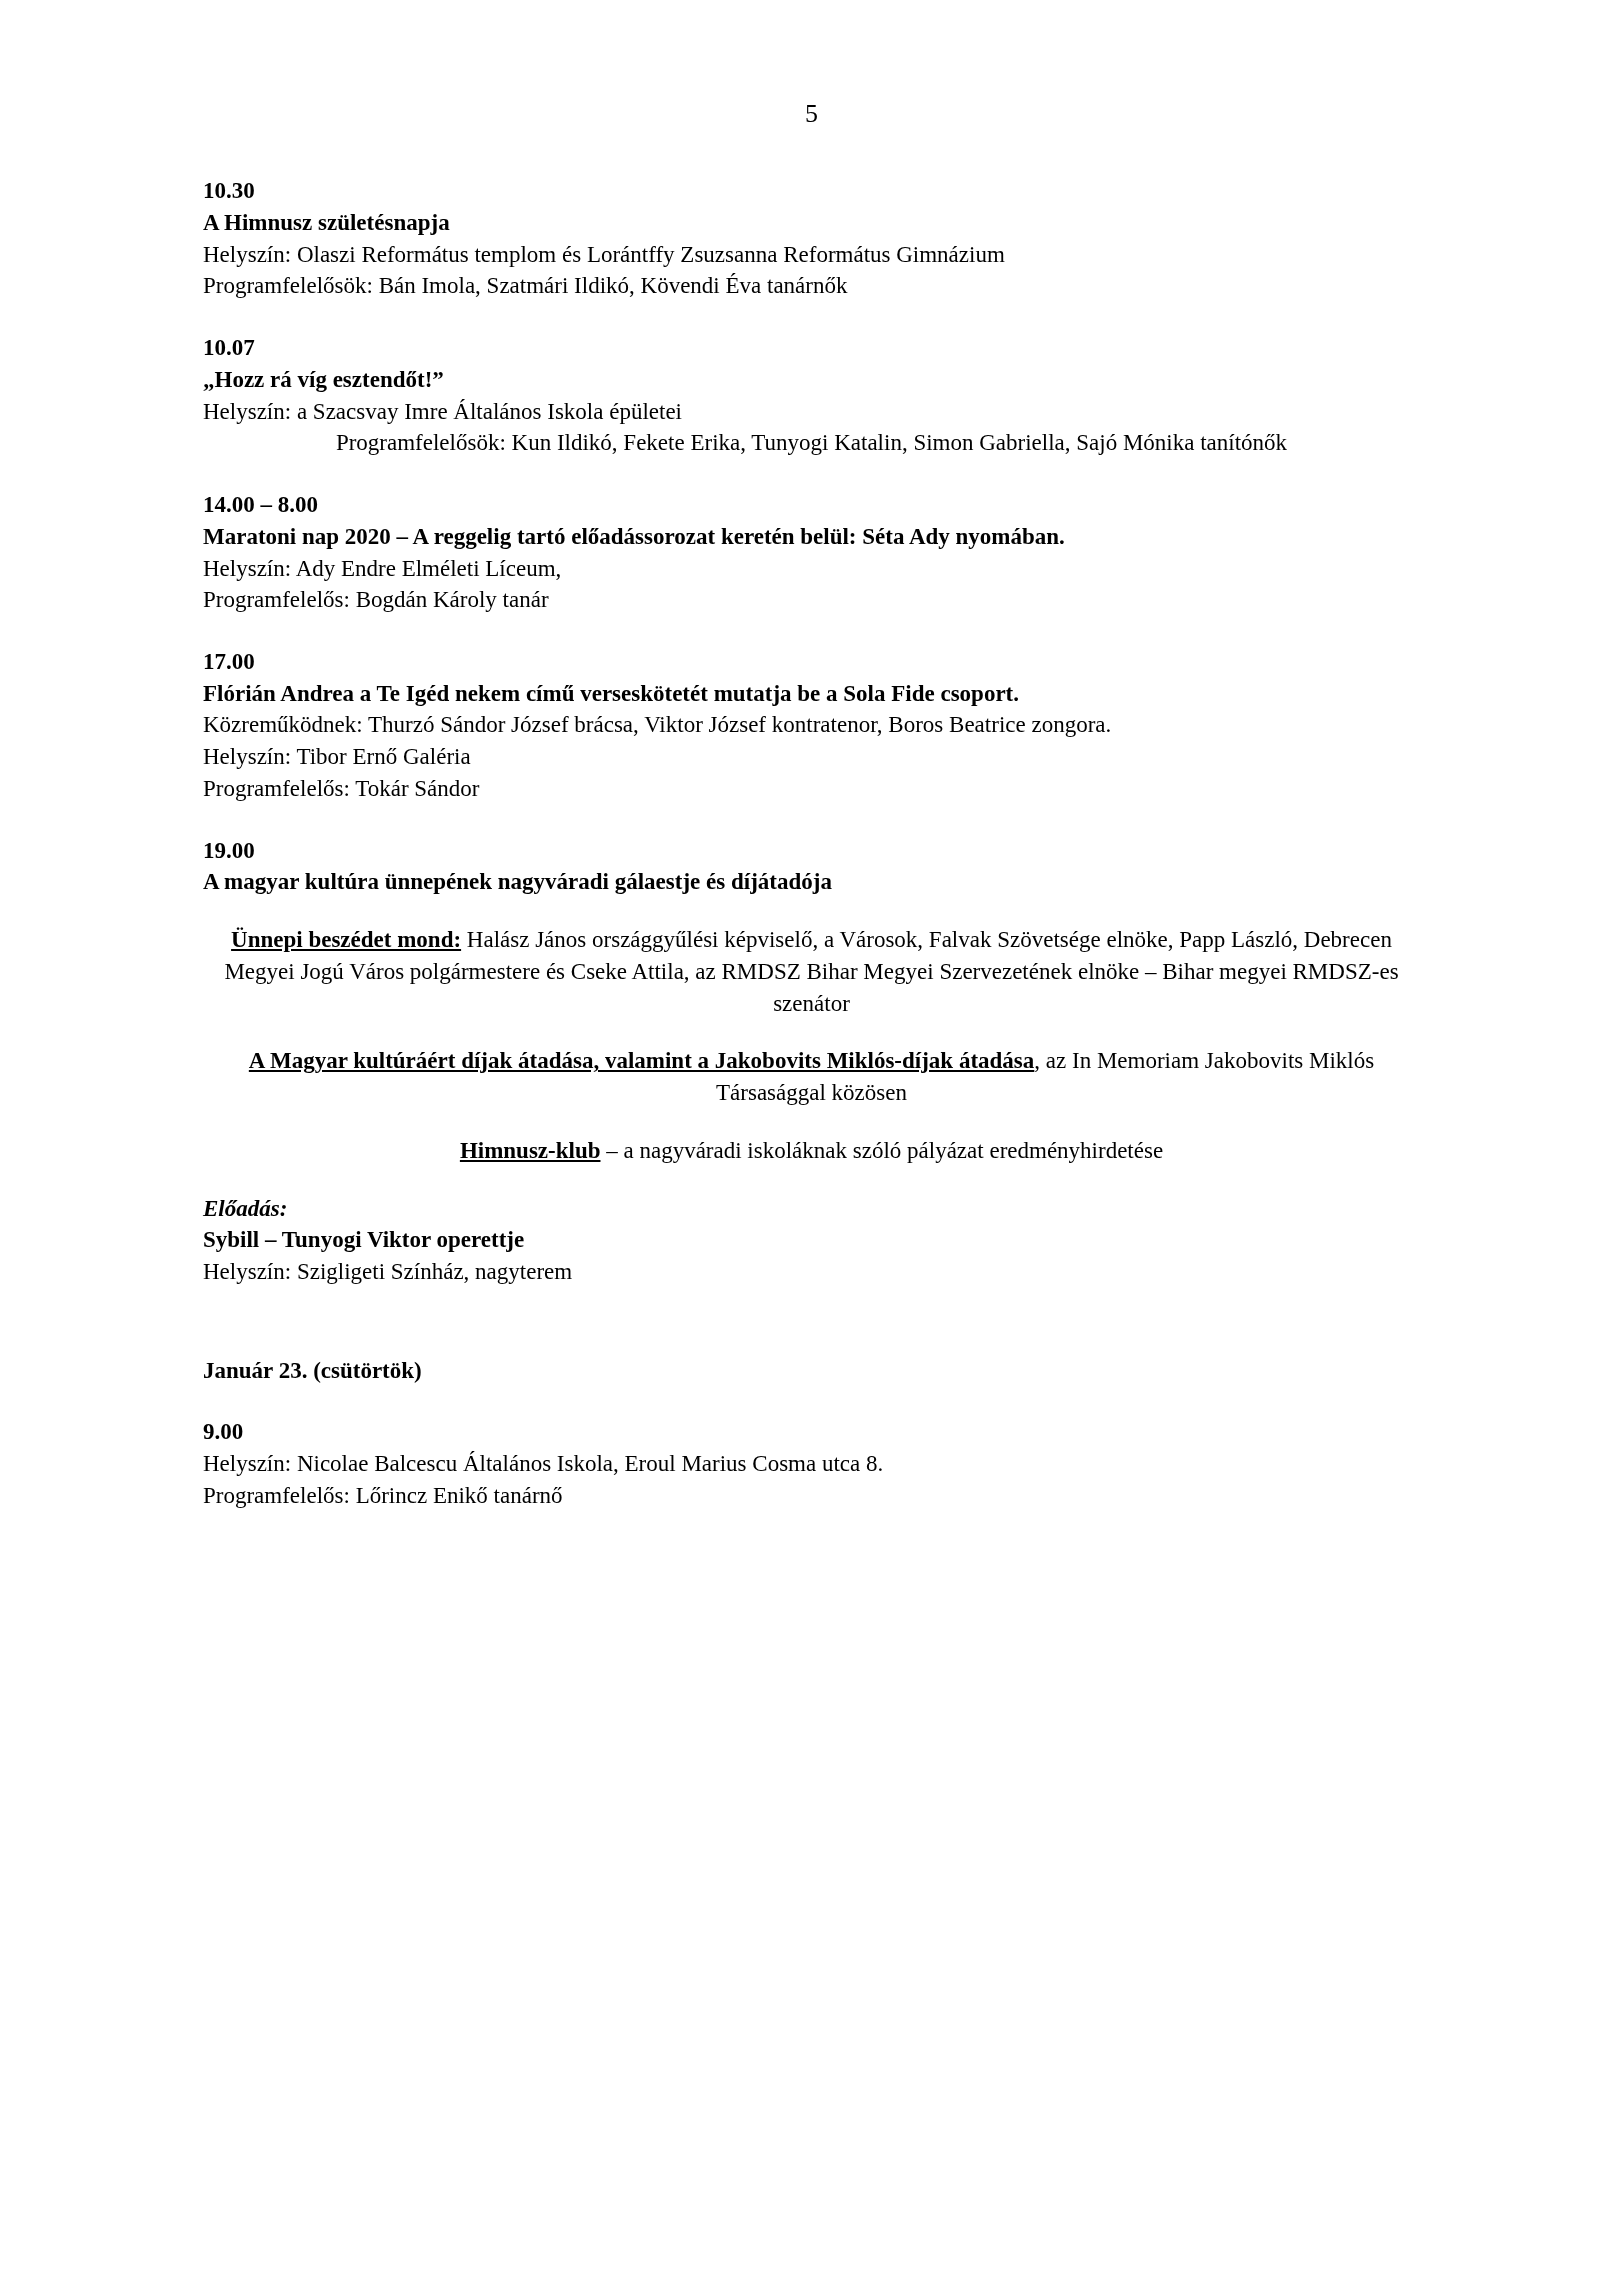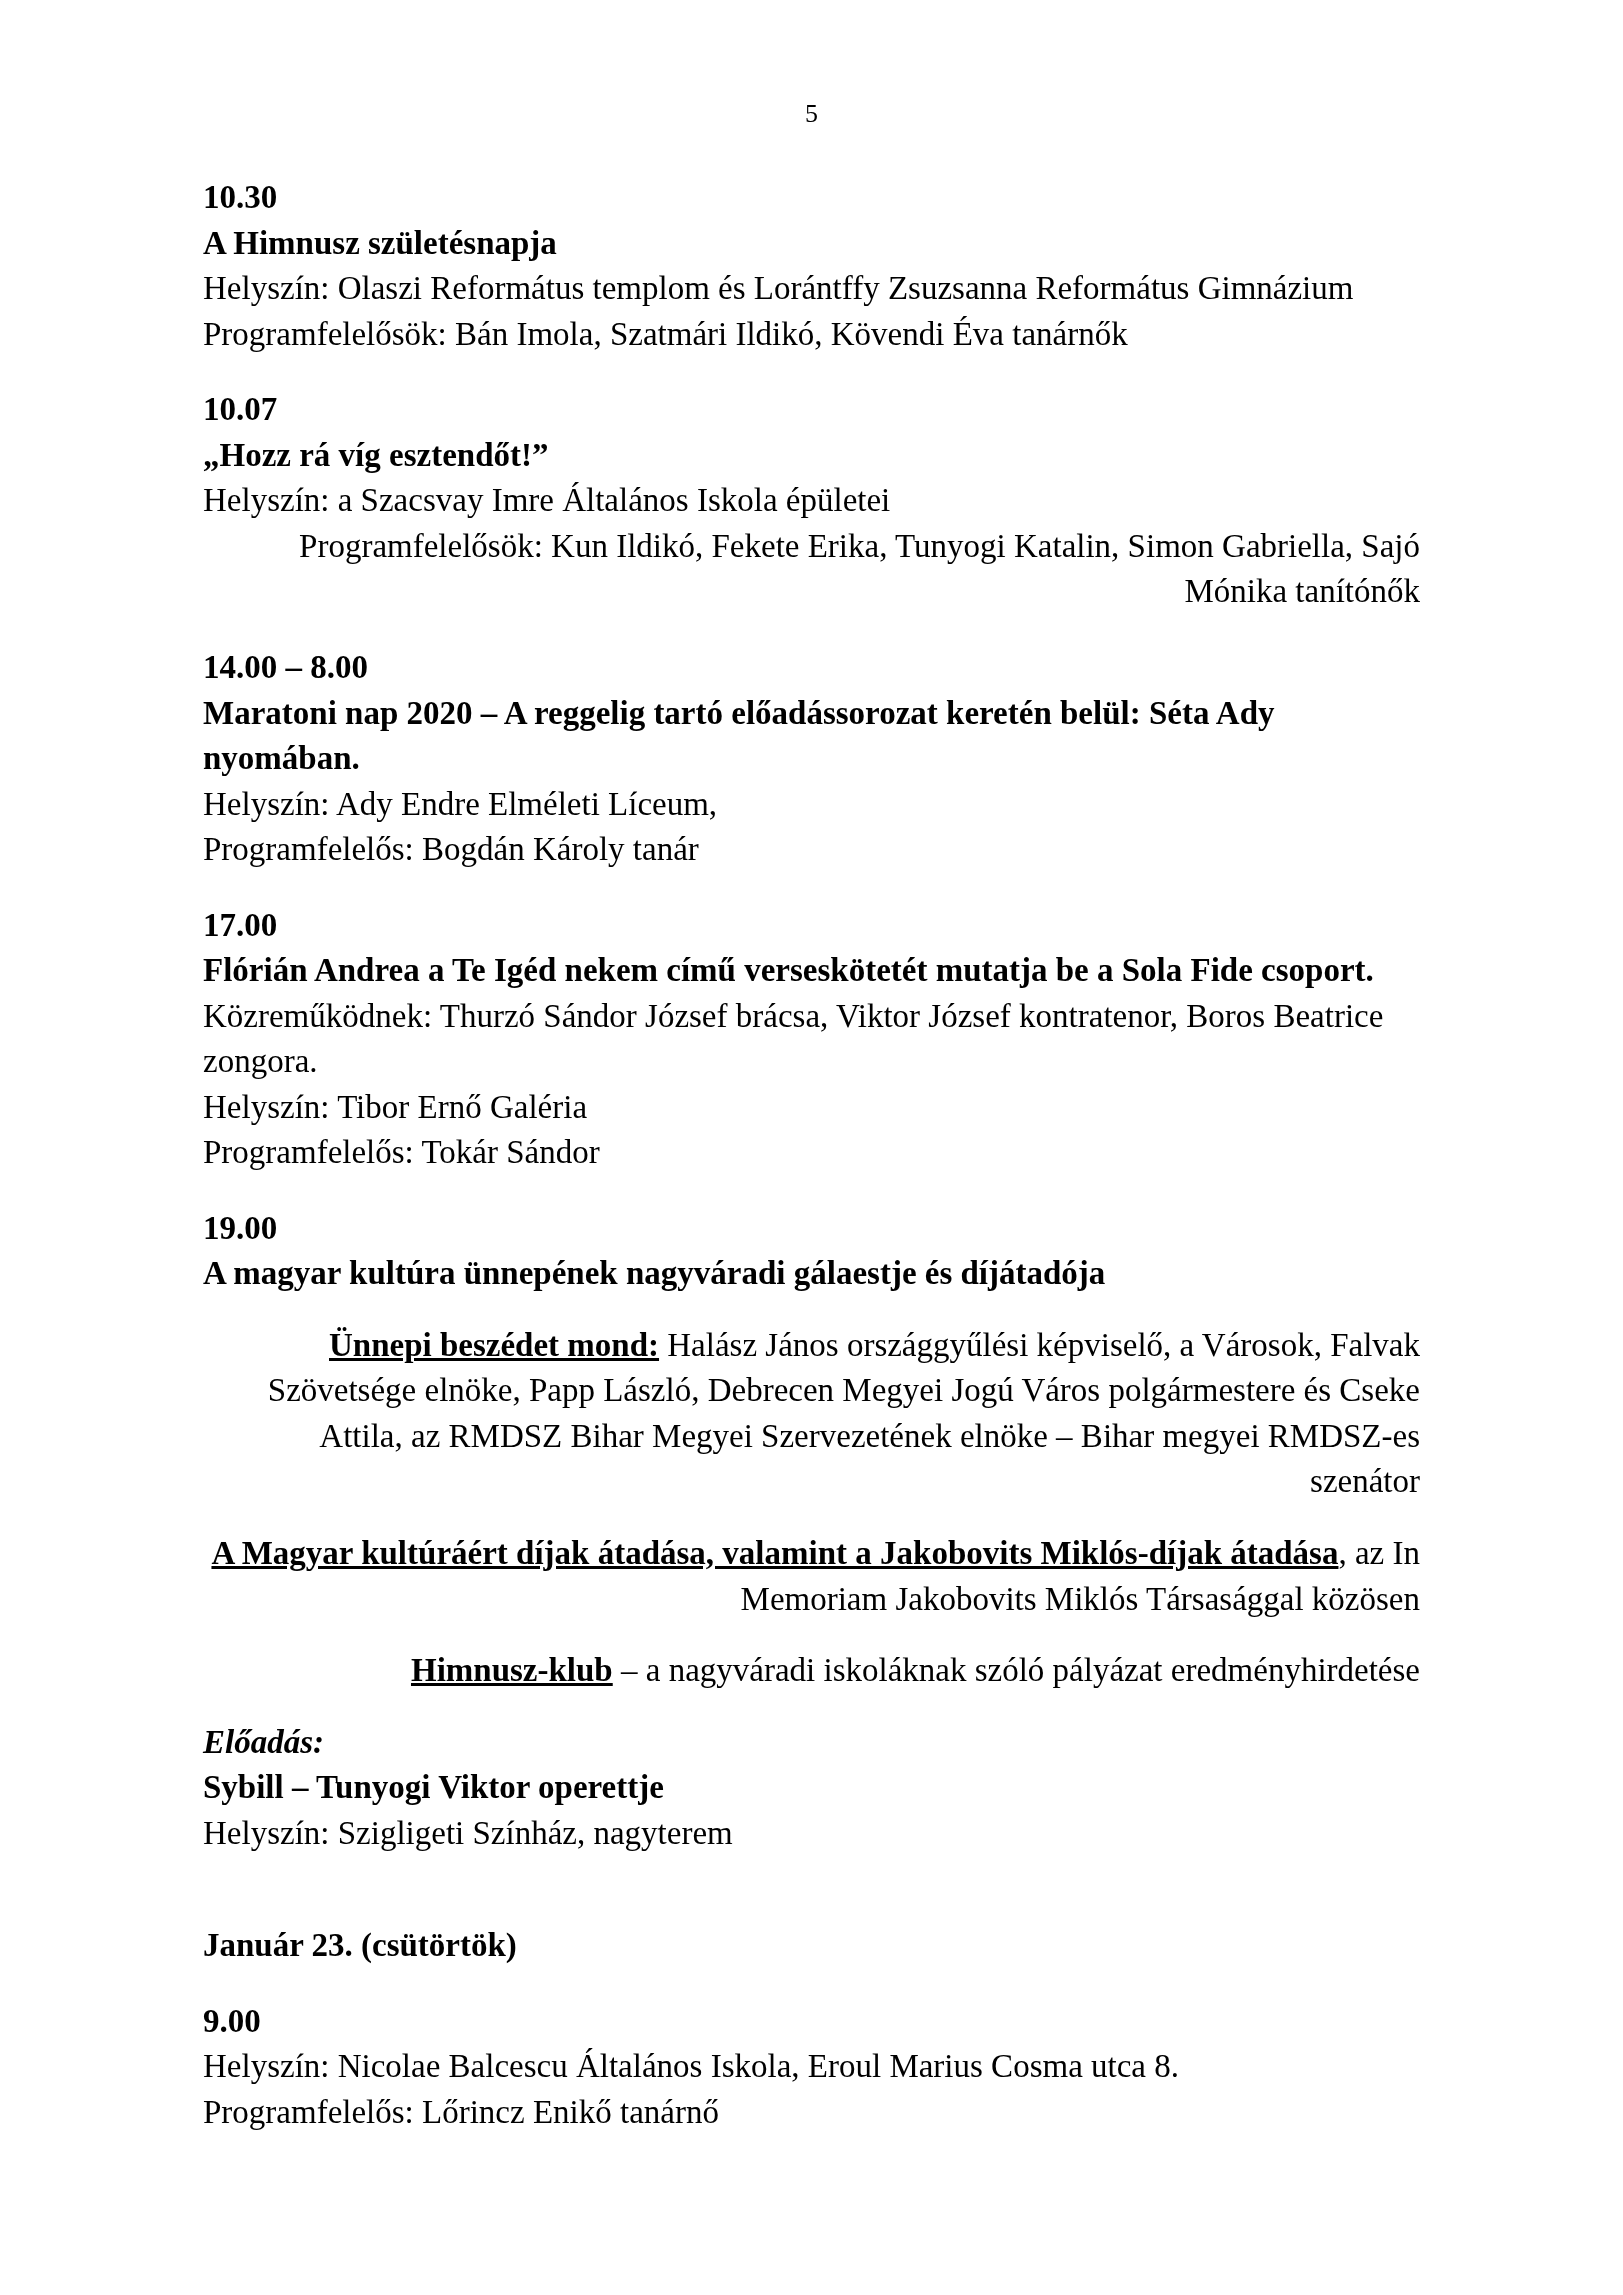--- a/index.html
+++ b/index.html
@@ -23,42 +23,42 @@
   }
   .page-number {
     text-align: center;
     font-size: 26px;
     line-height: 1.2;
     margin: 0 0 46px 0;
   }
   .content {
     width: 1217px;
     margin: 0 auto;
-    font-size: 33px;
+    font-size: 23px;
     line-height: 1.38;
   }
   .block {
     margin: 0 0 30px 0;
   }
   .block:last-child { margin-bottom: 16px; }
   .line {
     margin: 0;
     padding: 0;
   }
   .bold { font-weight: bold; }
   .italic { font-style: italic; }
   .underline-heading {
     font-weight: bold;
     text-underline-offset: 3.3px;
   }
   .spacer-lg { height: 37px; }
   .inline-bold { font-weight: bold; text-decoration: underline; }
   .para {
     margin: 0;
-    text-align: right;
+    text-align: center;
   }
   .gap-small { margin-top: 26px; }
 </style>
 </head>
 <body>
 
 <div class="page">
 
   <div class="page-number">5</div>
 

